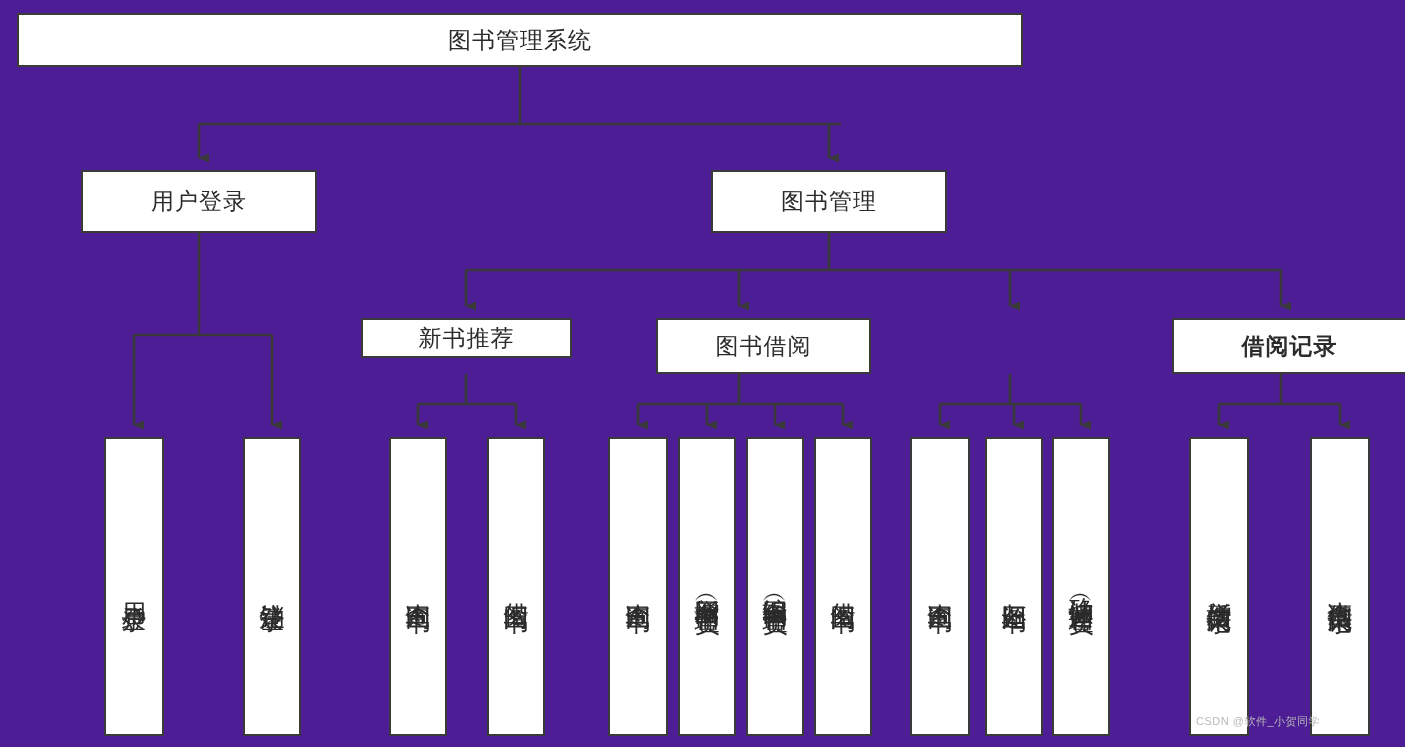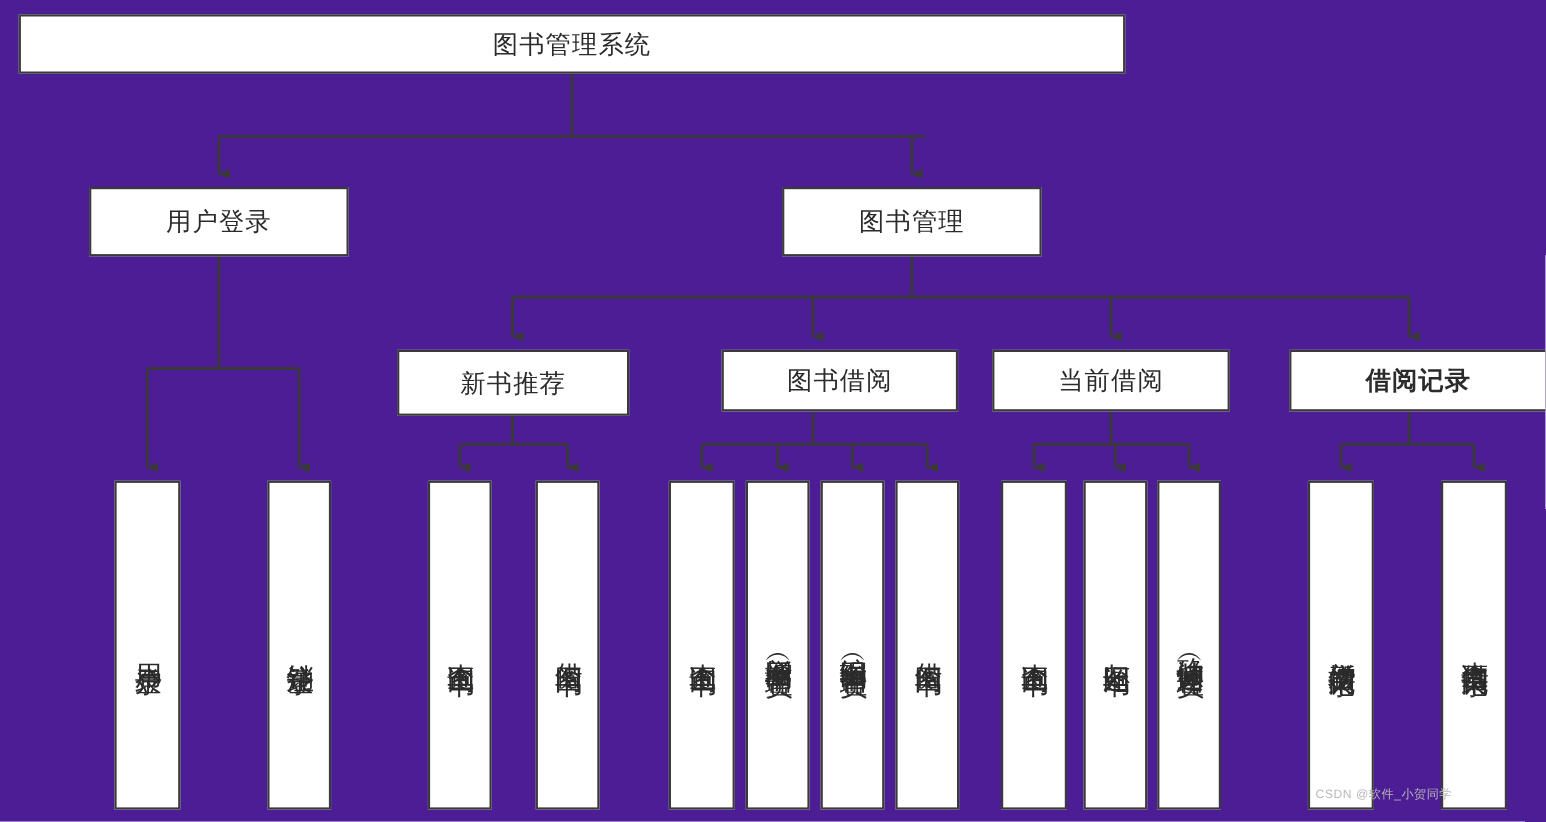--- a/index.html
+++ b/index.html
@@ -119,28 +119,25 @@
     <span>图书管理系统</span>
   </div>
 
   <div class="node horiz" style="left:81px; top:170px; width:236px; height:63px;">
     <span>用户登录</span>
   </div>
   <div class="node horiz" style="left:711px; top:170px; width:236px; height:63px;">
     <span>图书管理</span>
   </div>
 
-  <div class="node horiz" style="left:361px; top:318px; width:211px; height:60px;">
+  <div class="node horiz" style="left:361px; top:318px; width:211px; height:40px;">
     <span>新书推荐</span>
   </div>
   <div class="node horiz" style="left:656px; top:318px; width:215px; height:56px;">
     <span>图书借阅</span>
-  </div>
-  <div class="node horiz" style="left:902px; top:318px; width:216px; height:56px;">
-    <span>当前借阅</span>
   </div>
   <div class="node horiz" style="left:1172px; top:318px; width:235px; height:56px;font-weight:bold;">
     <span>借阅记录</span>
   </div>
 
   <div class="node vert" style="left:104px; top:437px; width:60px; height:299px;">
     <span class="vlabel">用户登录</span>
   </div>
   <div class="node vert" style="left:243px; top:437px; width:58px; height:299px;">
     <span class="vlabel">注销登录</span>

